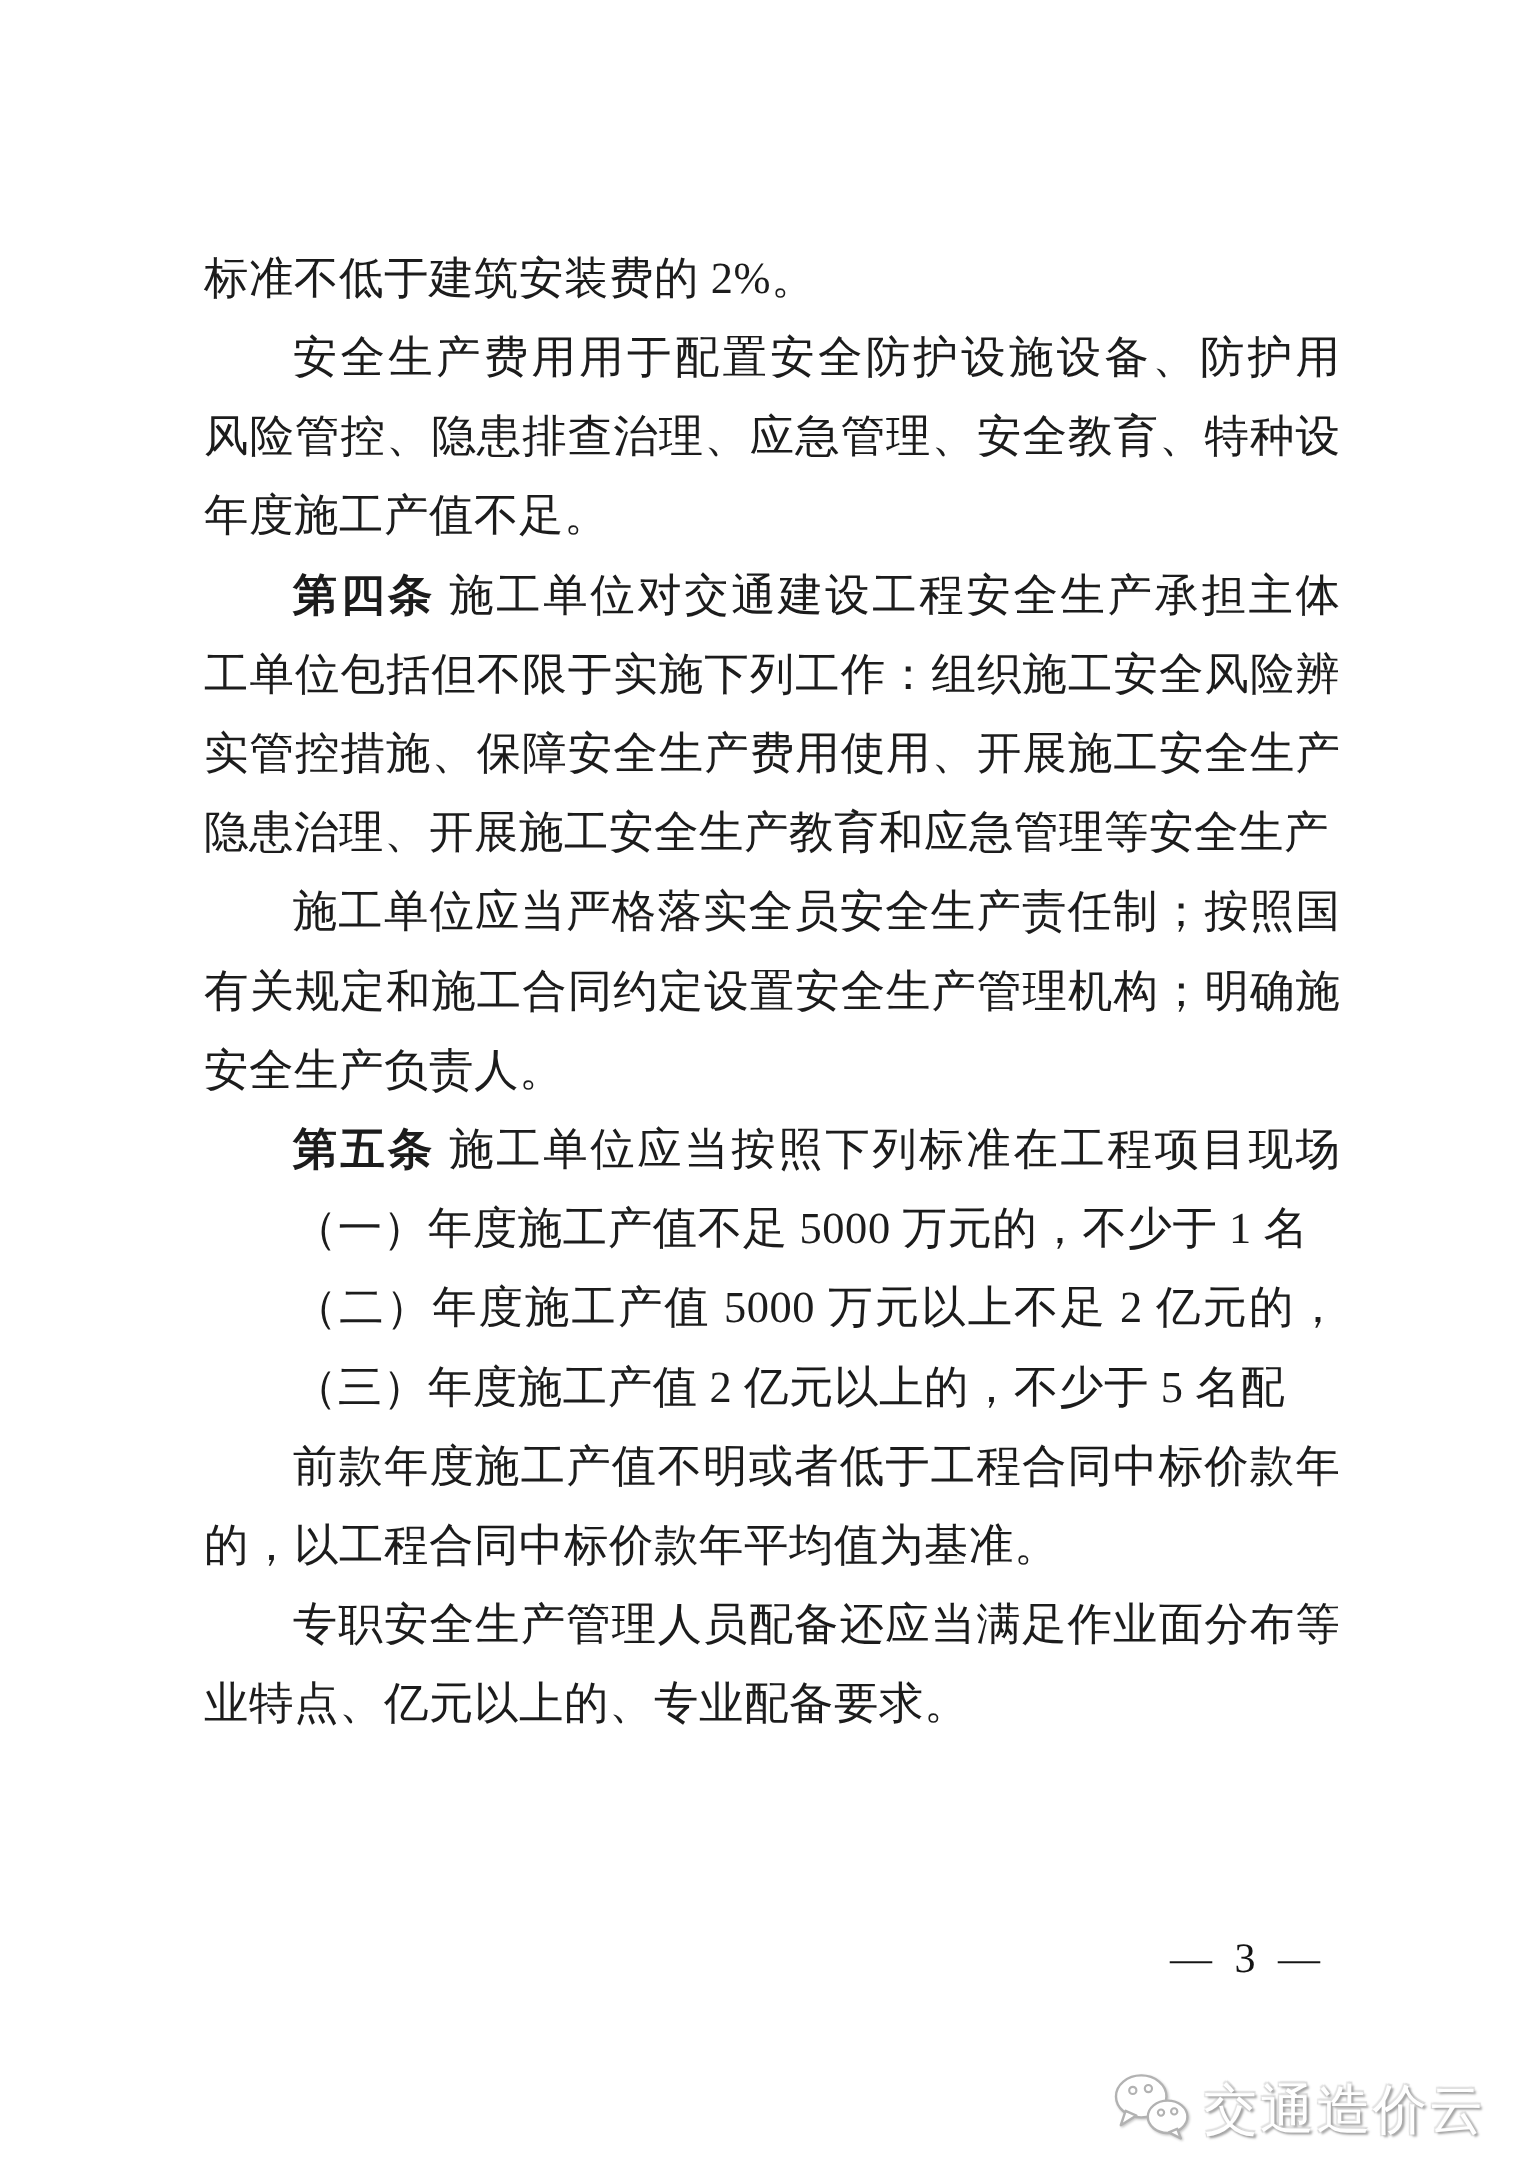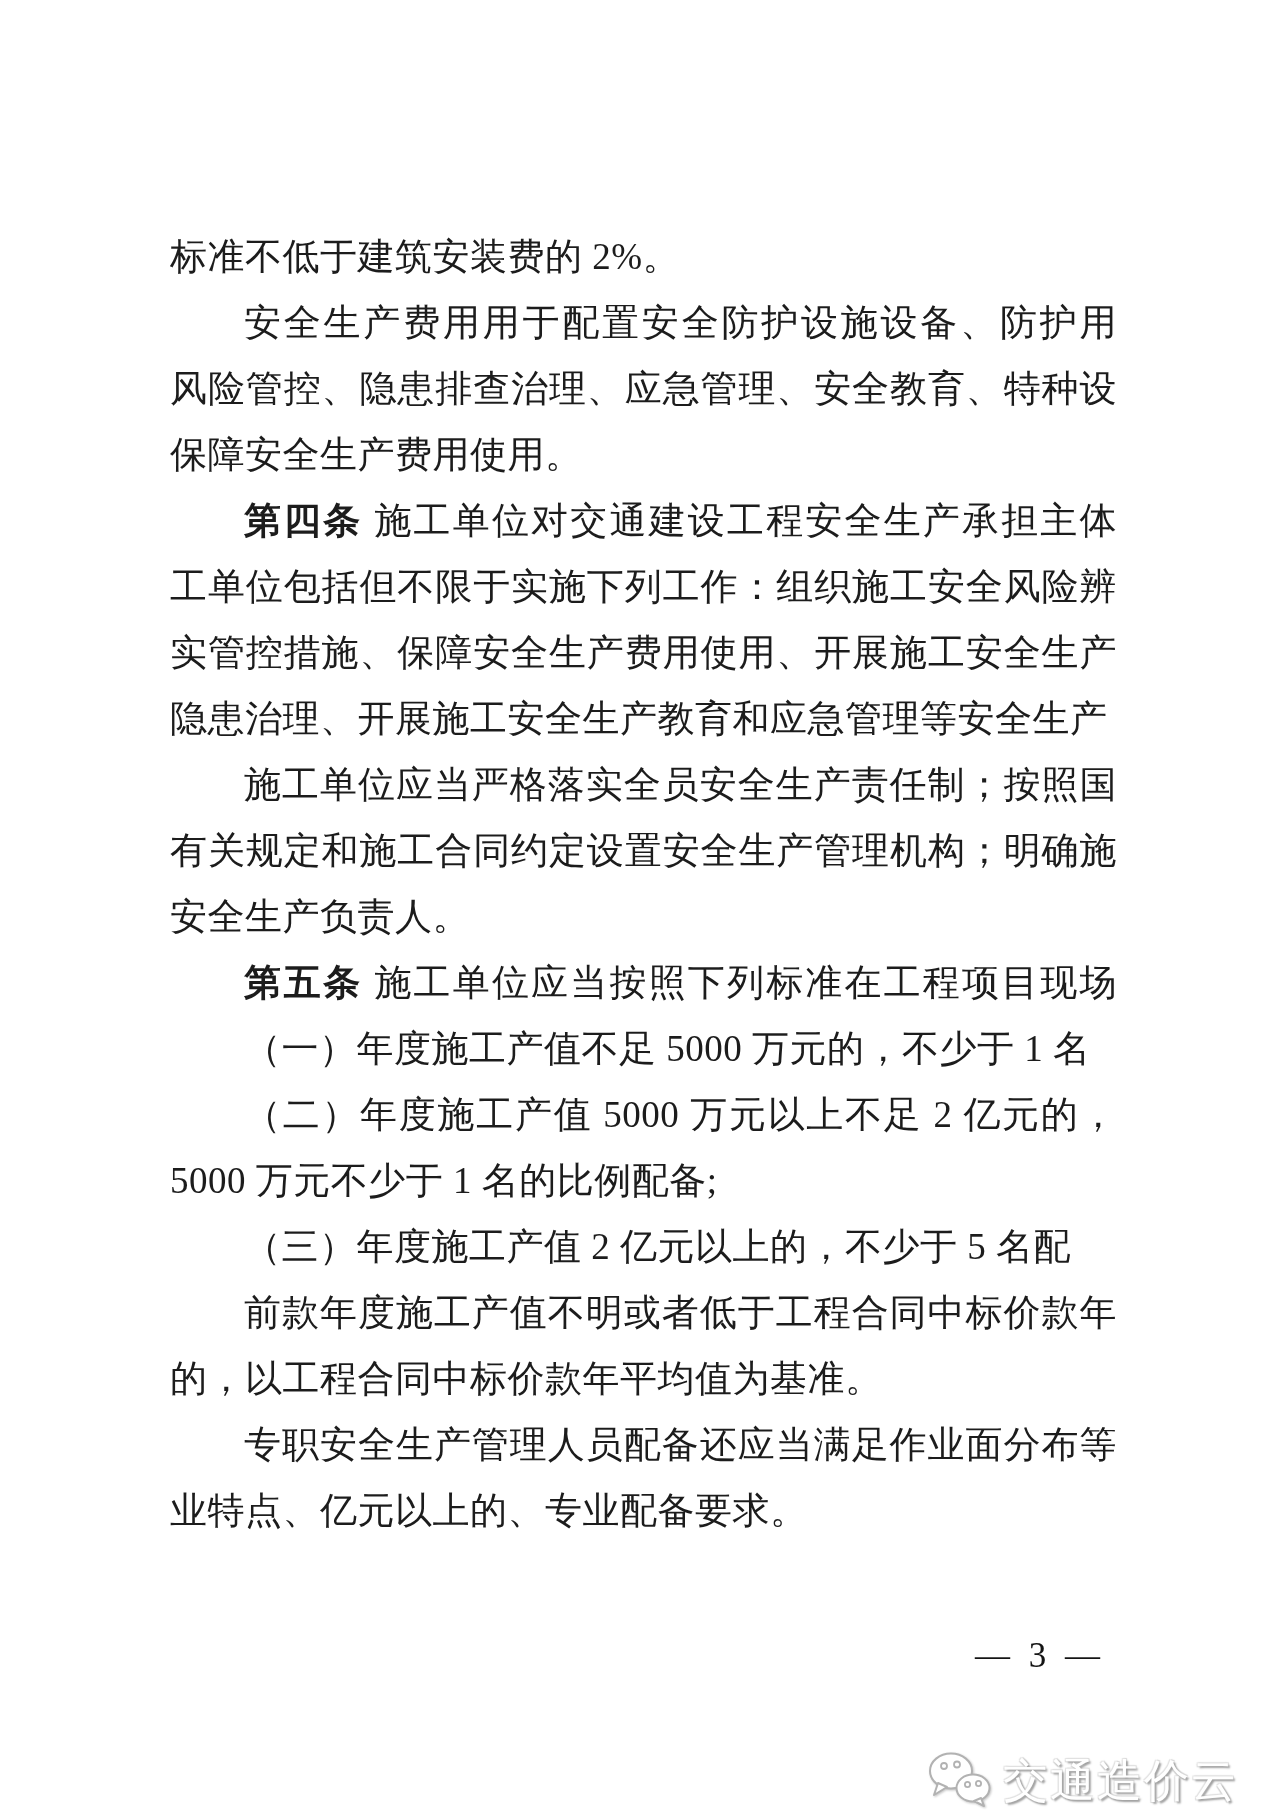--- a/index.html
+++ b/index.html
@@ -9,21 +9,20 @@
     background: #ffffff;
     color: #1c1c1c;
     font-family: "Liberation Serif", "DejaVu Serif", serif;
     position: relative;
     overflow: hidden;
   }
   .page {
     position: absolute;
     inset: 0;
     background: #ffffff;
-    margin-top: 24px;
   }
   .content {
     position: absolute;
     left: 170px;
     top: 200px;
     width: 947px;
   }
   .line {
     font-size: 37px;
     line-height: 66px;
@@ -74,32 +73,31 @@
 </style>
 </head>
 <body>
 
 <div class="page">
 
   <div class="content">
       <div class="line">标准不低于建筑安装费的 2%。</div>
       <div class="line indent justify">安全生产费用用于配置安全防护设施设备、防护用品，落实</div>
       <div class="line justify">风险管控、隐患排查治理、应急管理、安全教育、特种设备检验</div>
-      <div class="line">保障安全生产费用使用。</div>
+      <div class="line">年度施工产值不足。</div>
       <div class="line indent justify"><span class="art">第四条</span> 施工单位对交通建设工程安全生产承担主体责任。施</div>
       <div class="line justify">工单位包括但不限于实施下列工作：组织施工安全风险辨识和落</div>
       <div class="line justify">实管控措施、保障安全生产费用使用、开展施工安全生产检查和</div>
       <div class="line">隐患治理、开展施工安全生产教育和应急管理等安全生产工作。</div>
       <div class="line indent justify">施工单位应当严格落实全员安全生产责任制；按照国家、省</div>
       <div class="line justify">有关规定和施工合同约定设置安全生产管理机构；明确施工项目</div>
       <div class="line">安全生产负责人。</div>
       <div class="line indent justify"><span class="art">第五条</span> 施工单位应当按照下列标准在工程项目现场配备专</div>
       <div class="line indent">（一）年度施工产值不足 5000 万元的，不少于 1 名配备;</div>
       <div class="line indent justify">（二）年度施工产值 5000 万元以上不足 2 亿元的，按照每</div>
-      <div class="line">5000 万元不少于 1 名的比例配备;</div>
       <div class="line indent">（三）年度施工产值 2 亿元以上的，不少于 5 名配备。</div>
       <div class="line indent justify">前款年度施工产值不明或者低于工程合同中标价款年平均值</div>
       <div class="line">的，以工程合同中标价款年平均值为基准。</div>
       <div class="line indent justify">专职安全生产管理人员配备还应当满足作业面分布等施工作</div>
       <div class="line">业特点、亿元以上的、专业配备要求。</div>
     </div>
 
   <div class="pagenum">— 3 —</div>
 
   <div class="watermark">

